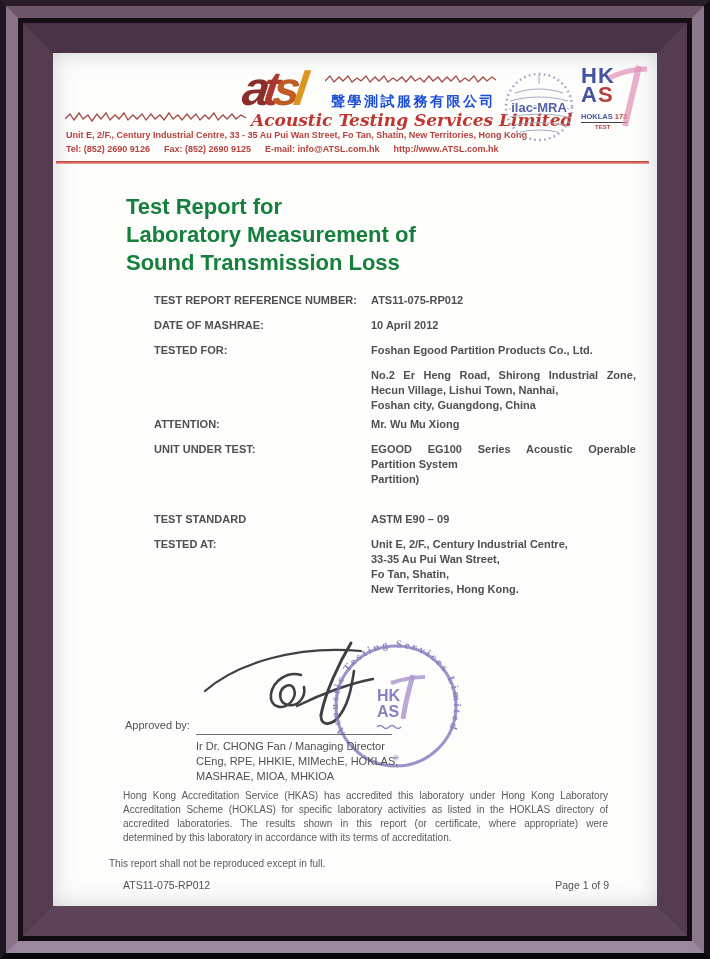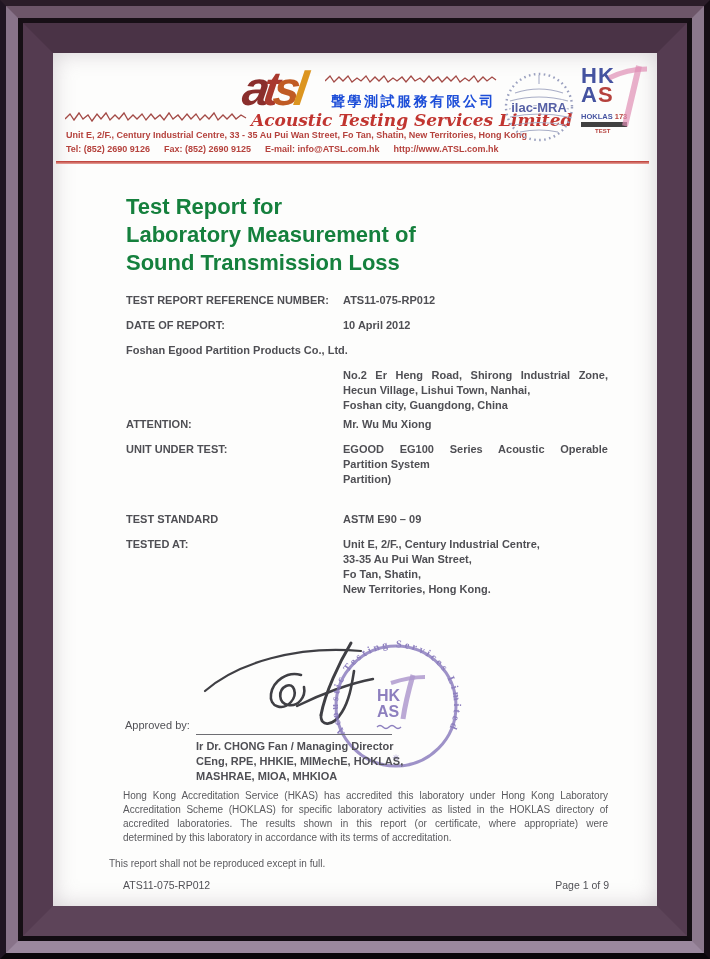--- a/index.html
+++ b/index.html
@@ -18,42 +18,42 @@
   .zh{position:absolute;left:278px;top:40px;font-size:14px;font-weight:bold;color:#1d4ed8;letter-spacing:2.5px;white-space:nowrap;}
   .en-script{position:absolute;left:198px;top:57px;font-family:"DejaVu Serif",serif;font-style:italic;font-weight:bold;font-size:17px;color:#c13530;white-space:nowrap;}
   .addr{position:absolute;left:13px;top:77px;font-size:9px;font-weight:bold;color:#b5423d;white-space:nowrap;}
   .contact{position:absolute;left:13px;top:91px;font-size:9px;font-weight:bold;color:#b5423d;display:flex;gap:14px;white-space:nowrap;justify-content:flex-end;}
   .redline{position:absolute;left:3px;top:108px;width:593px;height:3px;background:linear-gradient(#b9362f,#e8a59e);}
   .ilac{position:absolute;left:450px;top:18px;width:72px;height:72px;}
   .hkas{position:absolute;left:528px;top:13px;width:68px;text-align:left;}
   .hkas-letters{font-weight:bold;font-size:22px;line-height:19px;color:#4553a0;letter-spacing:1px;position:relative;z-index:1;}
   .hkas-letters .red{color:#b5413c;}
   .hkas-tick{position:absolute;left:20px;top:-2px;z-index:2;pointer-events:none;}
-  .hkas-scheme{margin-top:8px;font-size:7.5px;font-weight:bold;color:#4553a0;border-bottom:5px solid #404040;display:inline-block;padding-bottom:1px;}
+  .hkas-scheme{margin-top:8px;font-size:7.5px;font-weight:bold;color:#4553a0;border-bottom:1px solid #404040;display:inline-block;padding-bottom:1px;}
   .hkas-scheme .red{color:#b5413c;}
   .hkas-test{font-size:6px;font-weight:bold;color:#b5413c;margin-left:14px;margin-top:1px;}
 
   
   .title{position:absolute;left:73px;top:140px;font-size:22px;line-height:28px;font-weight:bold;color:#15803d;}
 
   
   .fields{position:absolute;left:73px;top:240px;width:482px;font-size:11px;line-height:15px;font-weight:bold;color:#4f4f54;}
   .frow{display:flex;align-items:flex-start;margin-bottom:10px;}
-  .flabel{width:217px;flex:none;}
+  .flabel{width:217px;flex:none;margin-left:28px;}
   .fvalue{width:265px;flex:none;}
   .frow.addr-row{margin-bottom:4px;}
   .frow.unit-row{margin-bottom:25px;}
   .stretch{text-align:justify;text-align-last:justify;}
 
   
   .sig-svg{position:absolute;left:148px;top:580px;}
   .stamp{position:absolute;left:276px;top:586px;opacity:.9;}
   .approved-by{position:absolute;left:72px;top:666px;font-size:11px;color:#515156;}
   .sigline{position:absolute;left:143px;top:681px;width:196px;height:1px;background:#6d6d72;}
-  .approver{position:absolute;left:143px;top:686px;font-size:11px;line-height:15px;color:#4f4f54;font-weight:bold;}
+  .approver{position:absolute;left:143px;top:686px;font-size:11px;line-height:15px;color:#4f4f54;}
 
   
   .accr{position:absolute;left:70px;top:736px;width:485px;font-size:10px;line-height:14px;color:#5a5a5e;}
   .note{position:absolute;left:56px;top:805px;font-size:10px;color:#5a5a5e;}
   .bottomrow{position:absolute;left:70px;top:826px;width:486px;display:flex;justify-content:space-between;font-size:10.5px;color:#515156;}
 </style>
 </head>
 <body>
 
 <div class="photo">
@@ -120,24 +120,25 @@
         <div>Laboratory Measurement of</div>
         <div>Sound Transmission Loss</div>
       </div>
 
       <div class="fields">
         <div class="frow">
           <div class="flabel">TEST REPORT REFERENCE NUMBER:</div>
           <div class="fvalue">ATS11-075-RP012</div>
         </div>
         <div class="frow">
-          <div class="flabel">DATE OF REPORT:</div>
+          <div class="flabel">DATE OF MASHRAE:</div>
           <div class="fvalue">10 April 2012</div>
         </div>
         <div class="frow">
+          <div class="flabel">TESTED FOR:</div>
           <div class="fvalue">Foshan Egood Partition Products Co., Ltd.</div>
         </div>
         <div class="frow addr-row">
           <div class="flabel"></div>
           <div class="fvalue">
             <div class="stretch">No.2 Er Heng Road, Shirong Industrial Zone,</div>
             <div>Hecun Village, Lishui Town, Nanhai,</div>
             <div>Foshan city, Guangdong, China</div>
           </div>
         </div>

